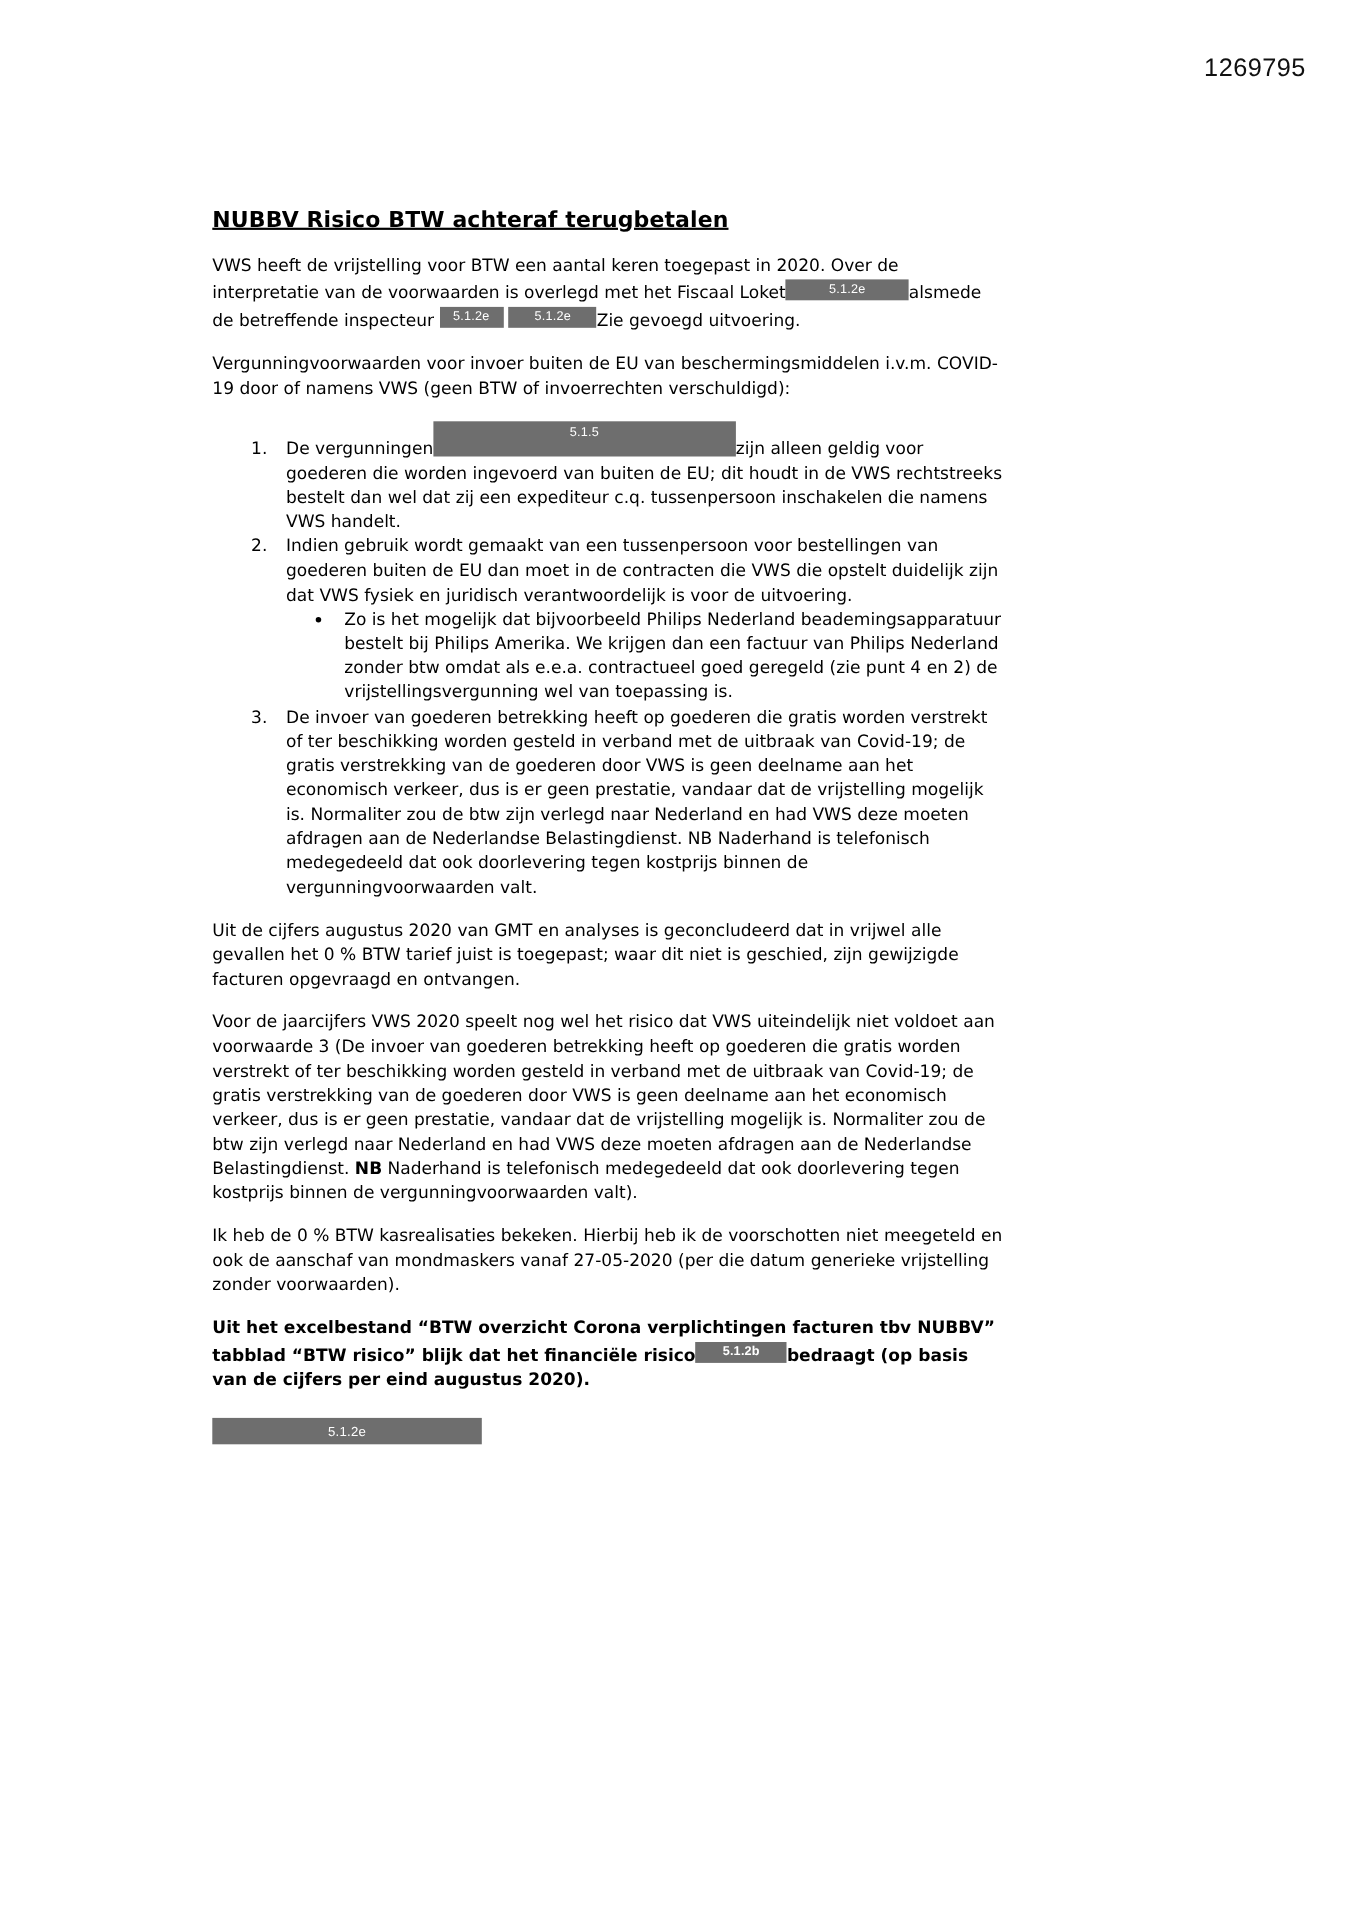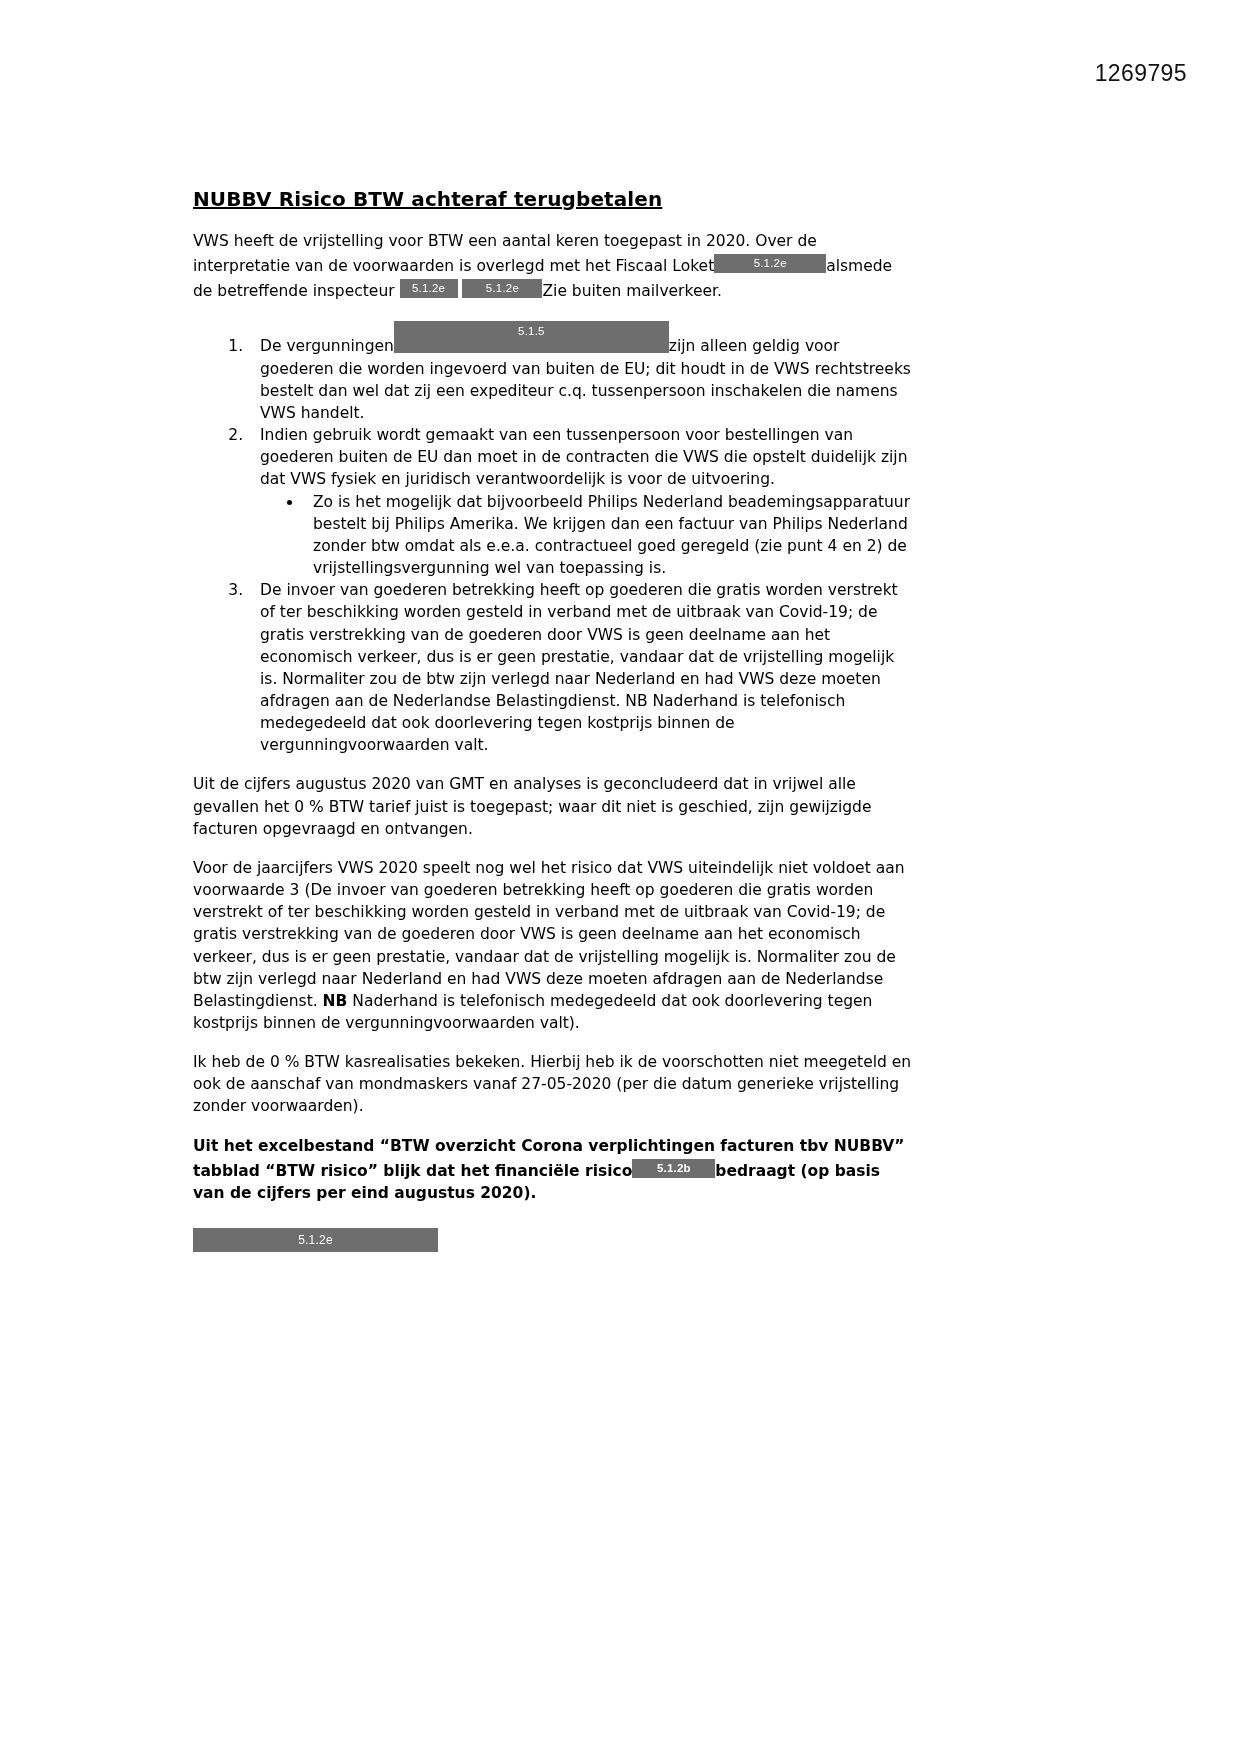--- a/index.html
+++ b/index.html
@@ -22,21 +22,20 @@
     box-sizing: border-box;
   }
   .doc-number {
     position: absolute;
     top: 48px;
     right: 54px;
     font-size: 23px;
     letter-spacing: 0.4px;
     font-family: "Liberation Sans", sans-serif;
     color: #111;
-    margin-top: 12px;
   }
   .content {
     position: absolute;
     left: 193px;
     top: 186px;
     width: 722px;
   }
   h1.title {
     font-size: 20px;
     font-weight: bold;
@@ -117,22 +116,23 @@
 
 <div class="page">
 
   <div class="doc-number">1269795</div>
 
   <div class="content">
 
     <h1 class="title">NUBBV Risico BTW achteraf terugbetalen</h1>
 
 
-    <p class="para"><span>VWS heeft de vrijstelling voor BTW een aantal keren toegepast in 2020. Over de interpretatie van de voorwaarden is overlegd met het Fiscaal Loket</span><span class="redact r-loket">5.1.2e</span><span>alsmede de betreffende inspecteur</span> <span class="redact r-insp1">5.1.2e</span> <span class="redact r-insp2">5.1.2e</span><span>Zie buiten mailverkeer.</span></p>
+    <p class="para"><span>VWS heeft de vrijstelling voor BTW een aantal keren toegepast in 2020. Over de interpretatie van de voorwaarden is overlegd met het Fiscaal Loket</span><span class="redact r-loket">5.1.2e</span><span>alsmede de betreffende inspecteur</span> <span class="redact r-insp1">5.1.2e</span> <span class="redact r-insp2">5.1.2e</span><span>Zie gevoegd uitvoering.</span></p>
 
+    <p class="para">Vergunningvoorwaarden voor invoer buiten de EU van beschermingsmiddelen i.v.m. COVID-19 door of namens VWS (geen BTW of invoerrechten verschuldigd):</p>
 
     <ol class="numbered">
       <li><span>De vergunningen</span><span class="redact r-515">5.1.5</span><span>zijn alleen geldig voor goederen die worden ingevoerd van buiten de EU; dit houdt in de VWS rechtstreeks bestelt dan wel dat zij een expediteur c.q. tussenpersoon inschakelen die namens VWS handelt.</span></li>
       <li><span>Indien gebruik wordt gemaakt van een tussenpersoon voor bestellingen van goederen buiten de EU dan moet in de contracten die VWS die opstelt duidelijk zijn dat VWS fysiek en juridisch verantwoordelijk is voor de uitvoering.</span>
         <ul class="sub">
           <li><span>Zo is het mogelijk dat bijvoorbeeld Philips Nederland beademingsapparatuur bestelt bij Philips Amerika. We krijgen dan een factuur van Philips Nederland zonder btw omdat als e.e.a. contractueel goed geregeld (zie punt 4 en 2) de vrijstellingsvergunning wel van toepassing is.</span></li>
         </ul>
       </li>
       <li><span>De invoer van goederen betrekking heeft op goederen die gratis worden verstrekt of ter beschikking worden gesteld in verband met de uitbraak van Covid-19; de gratis verstrekking van de goederen door VWS is geen deelname aan het economisch verkeer, dus is er geen prestatie, vandaar dat de vrijstelling mogelijk is. Normaliter zou de btw zijn verlegd naar Nederland en had VWS deze moeten afdragen aan de Nederlandse Belastingdienst. NB Naderhand is telefonisch medegedeeld dat ook doorlevering tegen kostprijs binnen de vergunningvoorwaarden valt.</span></li>
     </ol>

